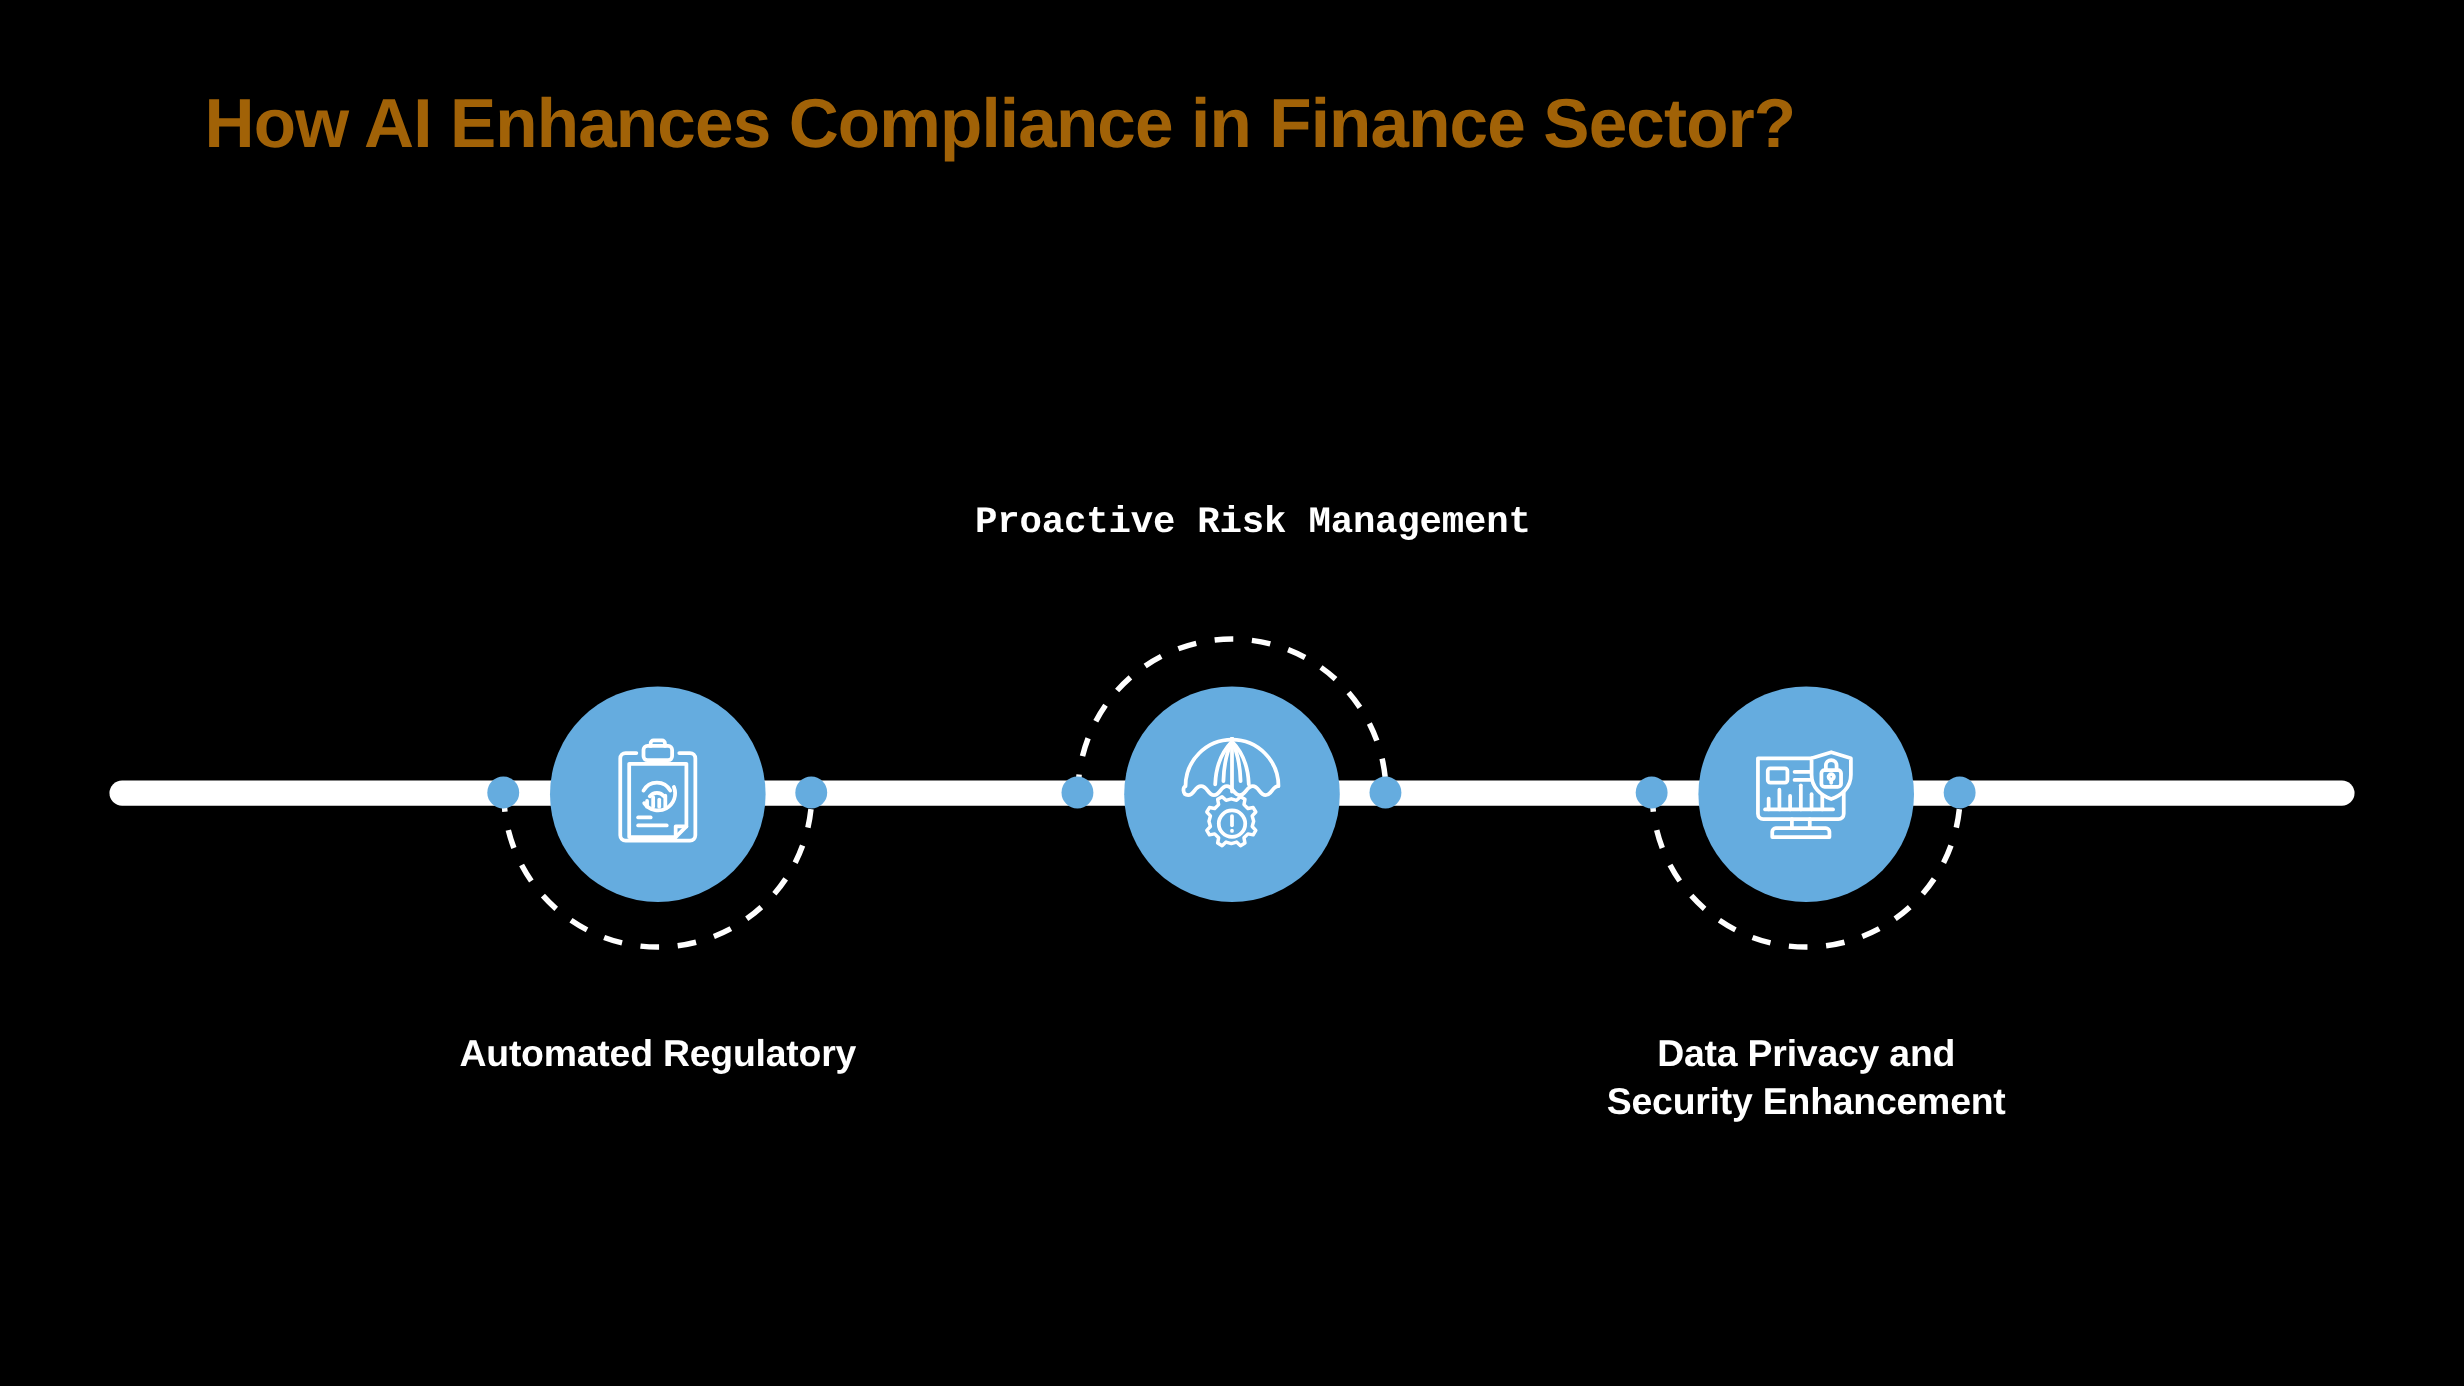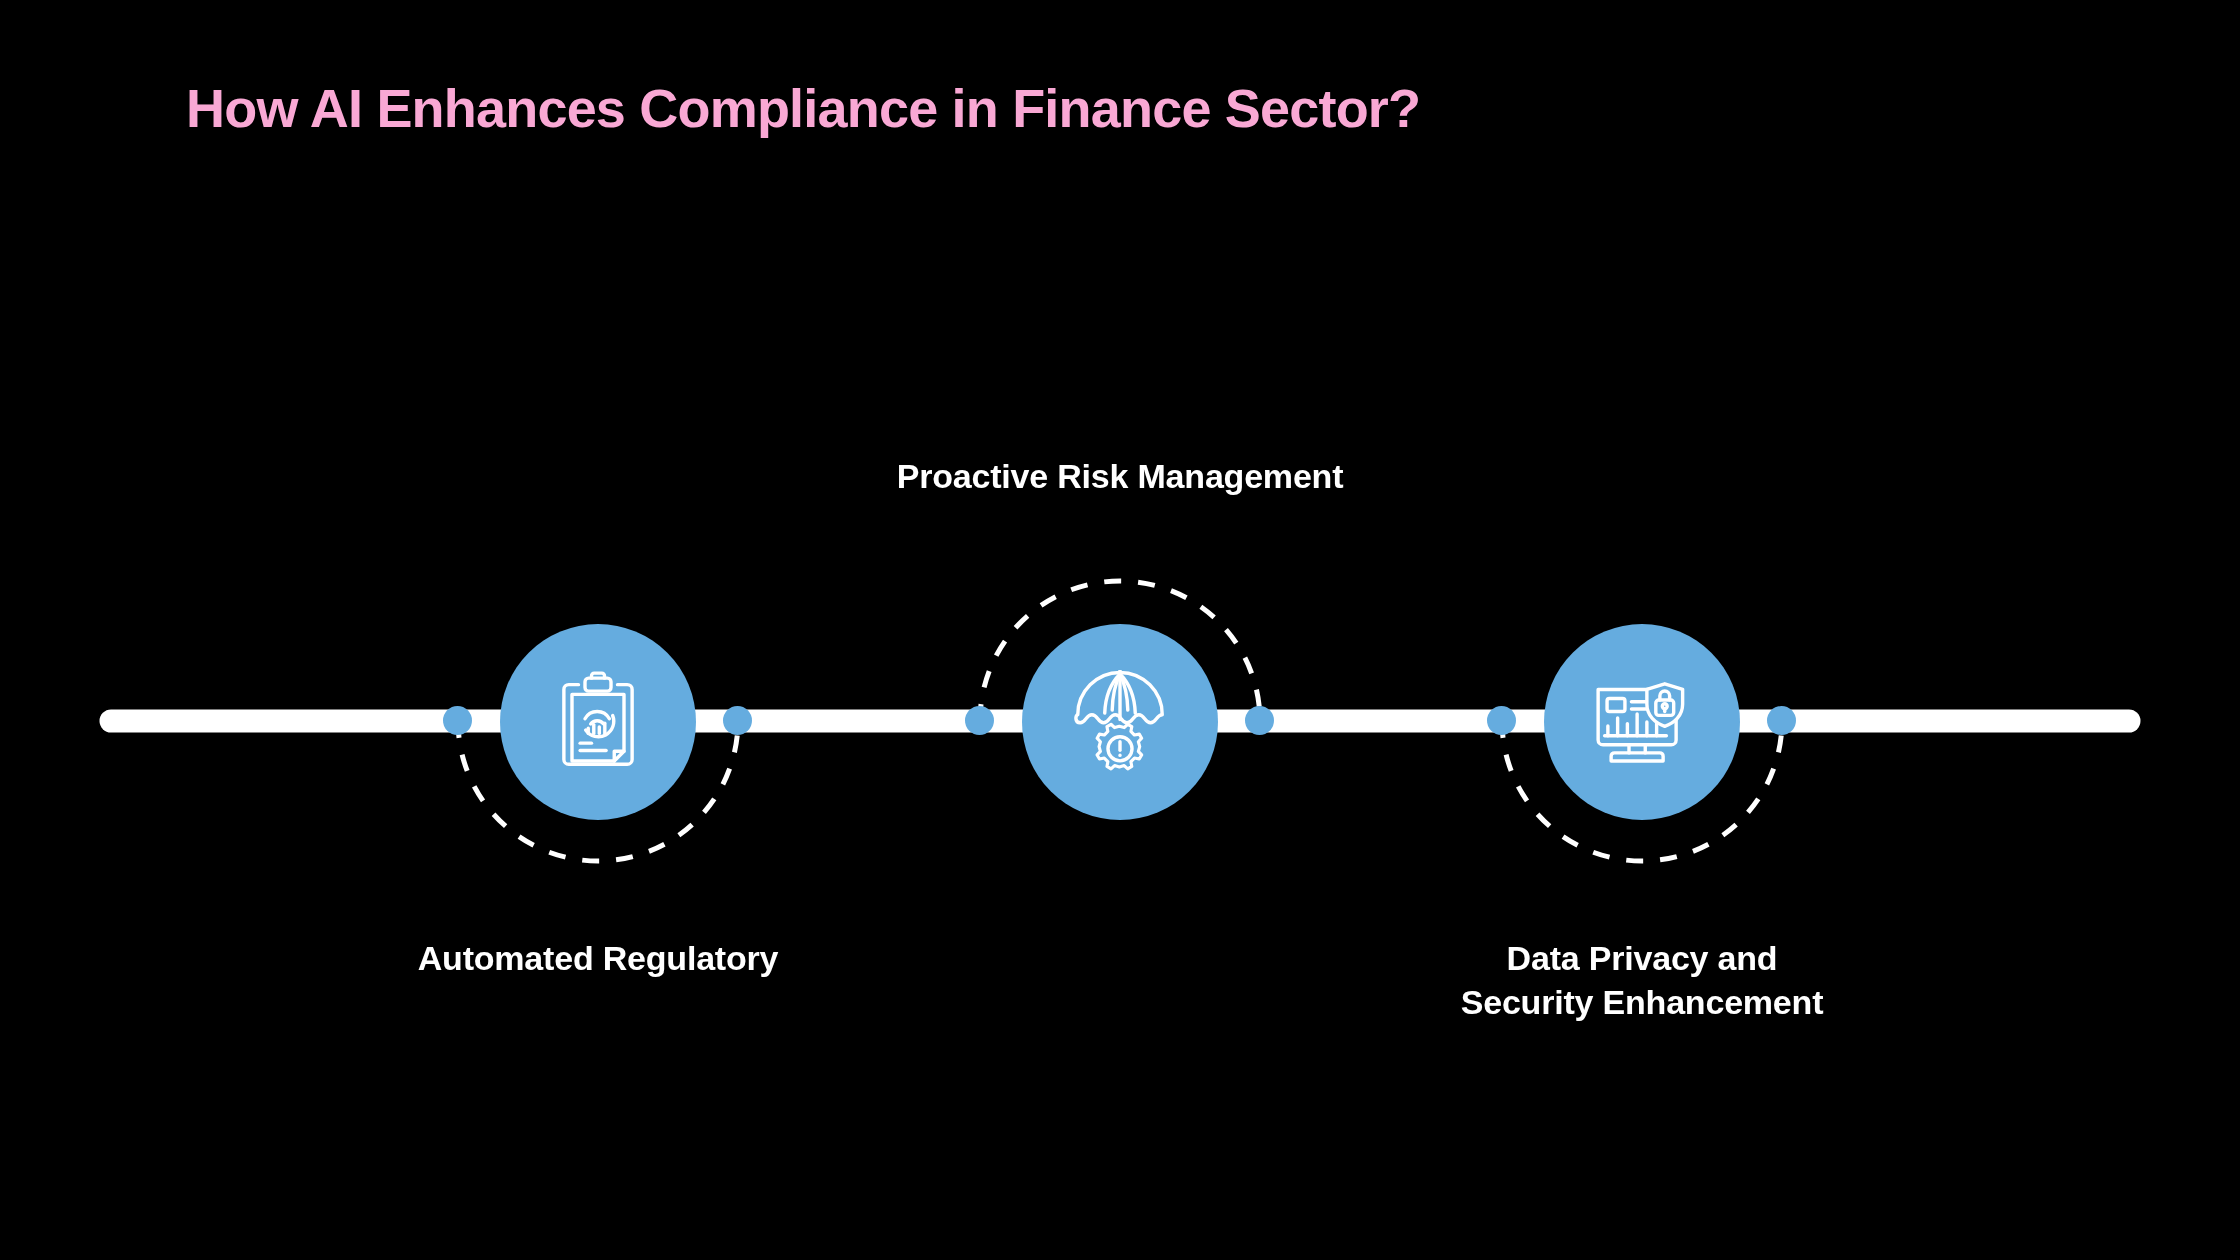--- a/index.html
+++ b/index.html
@@ -23,22 +23,22 @@
     height: 1260px;
     background: #000000;
   }
 
   
   #page-title {
     position: absolute;
     left: 186px;
     top: 78px;
     width: 1920px;
-    color: #f9a8d4;
-    font-size: 54px;
+    color: #a16207;
+    font-size: 63px;
     font-weight: 700;
     letter-spacing: -0.8px;
     line-height: 1.12;
     white-space: nowrap;
   }
 
   
   #timeline-svg {
     position: absolute;
     left: 0;
@@ -175,21 +175,21 @@
                  2.7 -1.6 2.4 2.2 Z" transform="translate(-0.4,-2.2) scale(0.92) translate(2.8,3.2)"></path>
 
         <circle cx="32" cy="48.5" r="7.4"></circle>
 
         <path d="M32 44.2 v5.2"></path>
         <path d="M32 52.4 v.15"></path>
       </svg>
     </span>
   </div>
 
-  <div class="node-label label-above" style="left:825px; top:454px; width:590px;">
+  <div class="node-label label-above" style="left:844px; top:454px; width:590px;font-family:Liberation Mono, monospace;">
     <div>Proactive Risk Management</div>
   </div>
 
   <div class="node-circle" style="left:1544px; top:624px;">
     <span class="node-icon">
       <svg viewBox="0 0 64 64" fill="none" stroke="#FFFFFF" stroke-width="2.1" stroke-linecap="round" stroke-linejoin="round">
 
         <path d="M5 12 H50 a3 3 0 0 1 3 3 V43 a3 3 0 0 1 -3 3 H8 a3 3 0 0 1 -3 -3 V12 Z"></path>
 
         <path d="M24 46 v5"></path>

